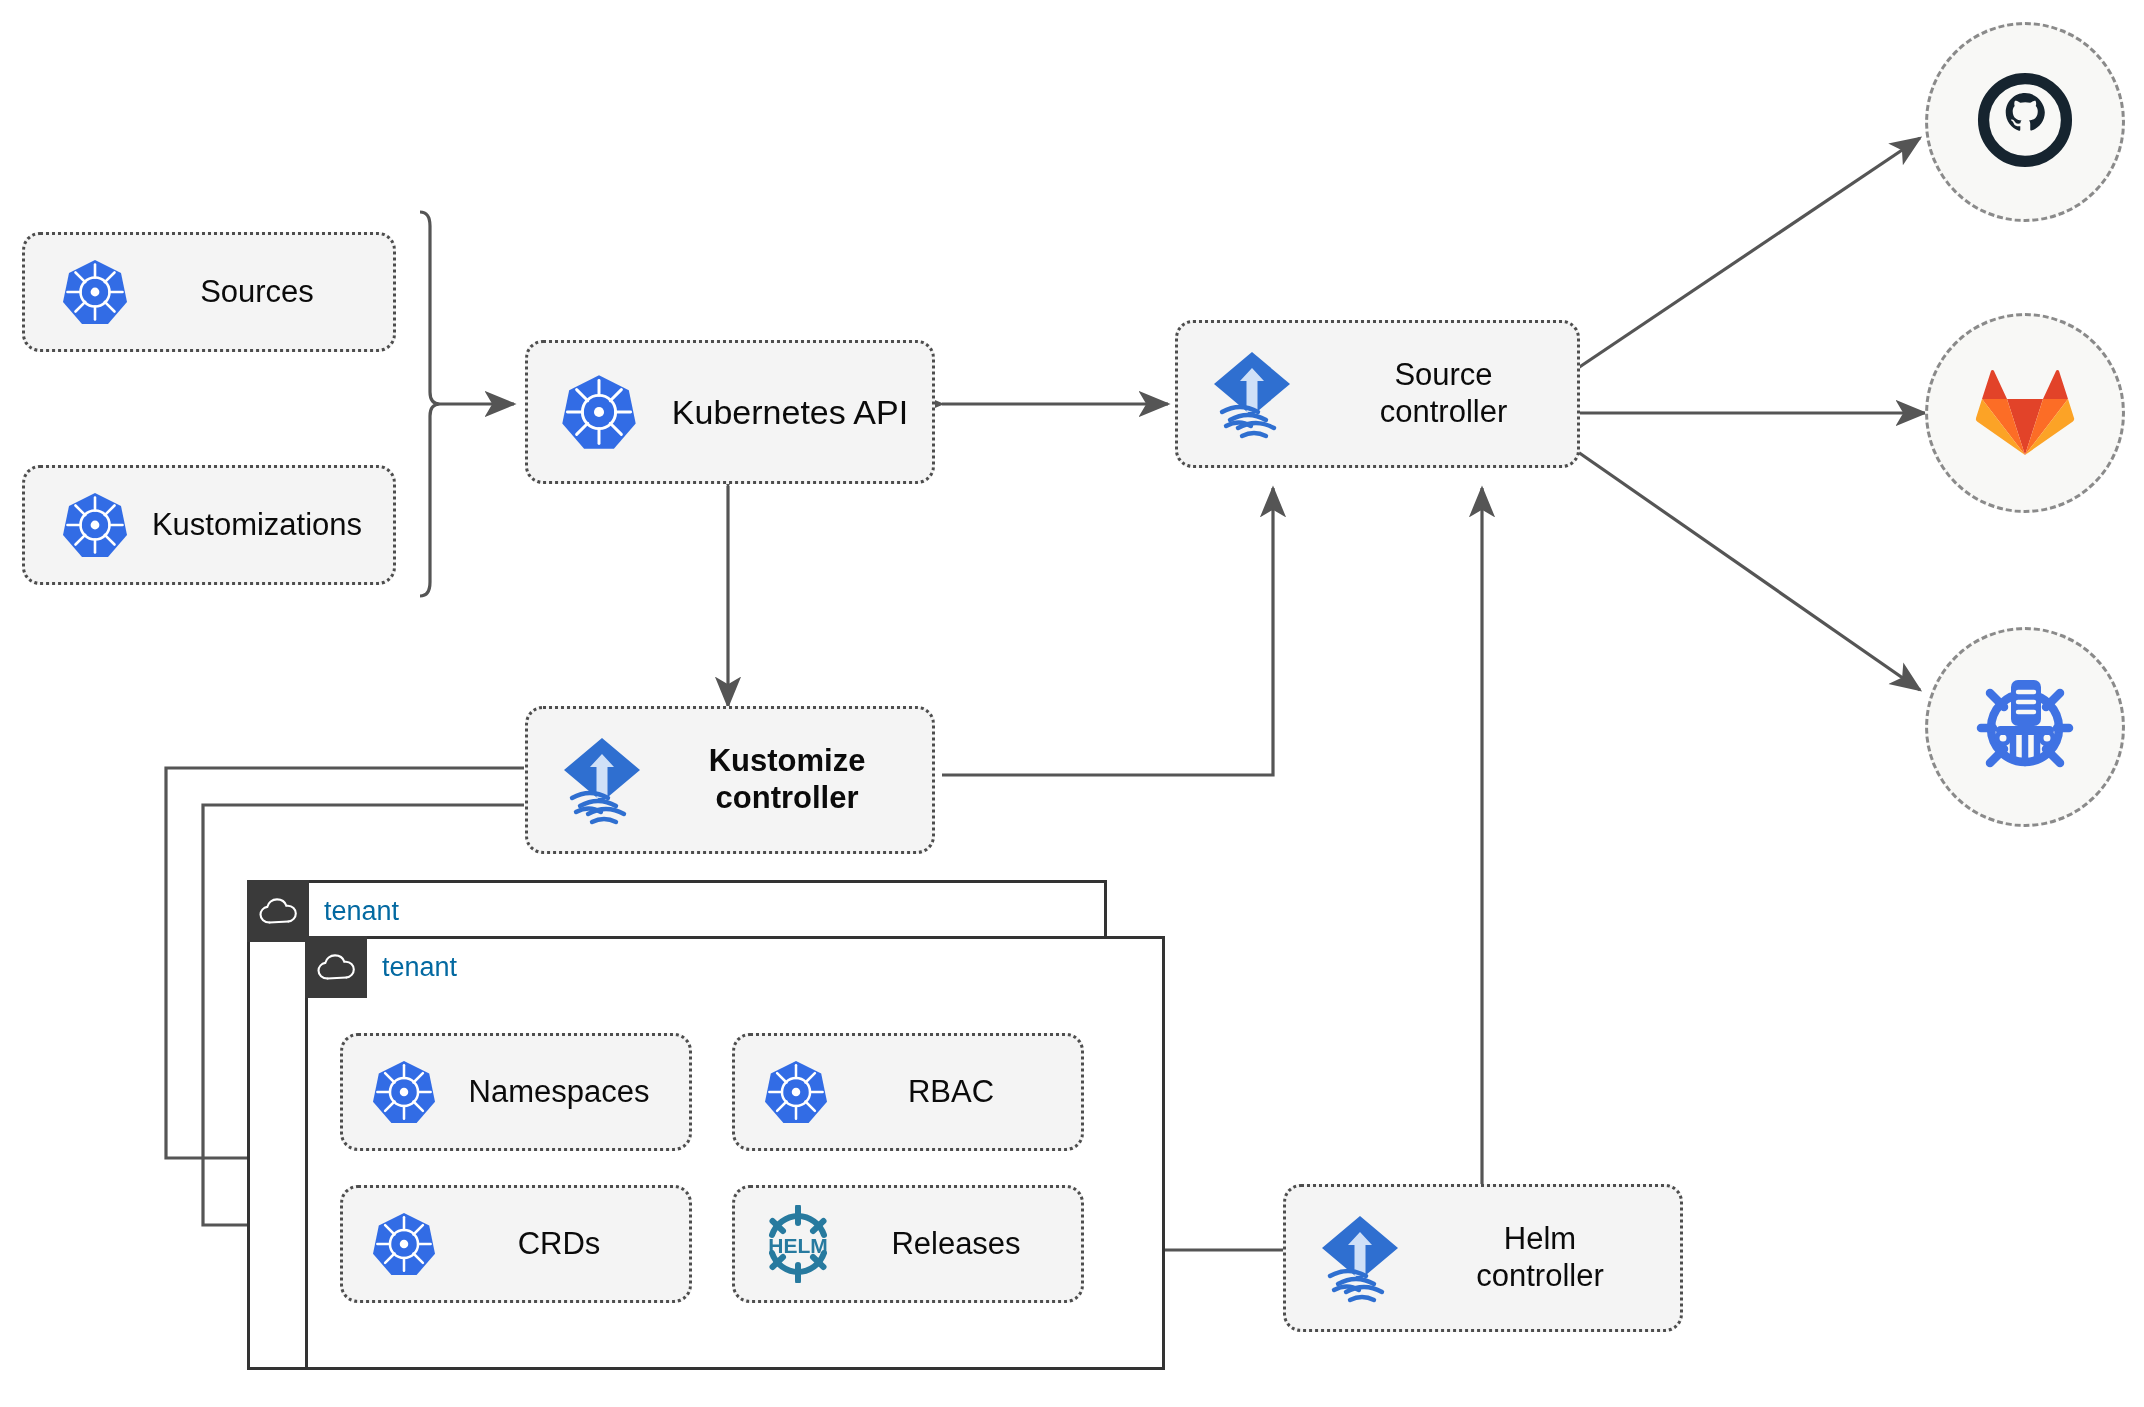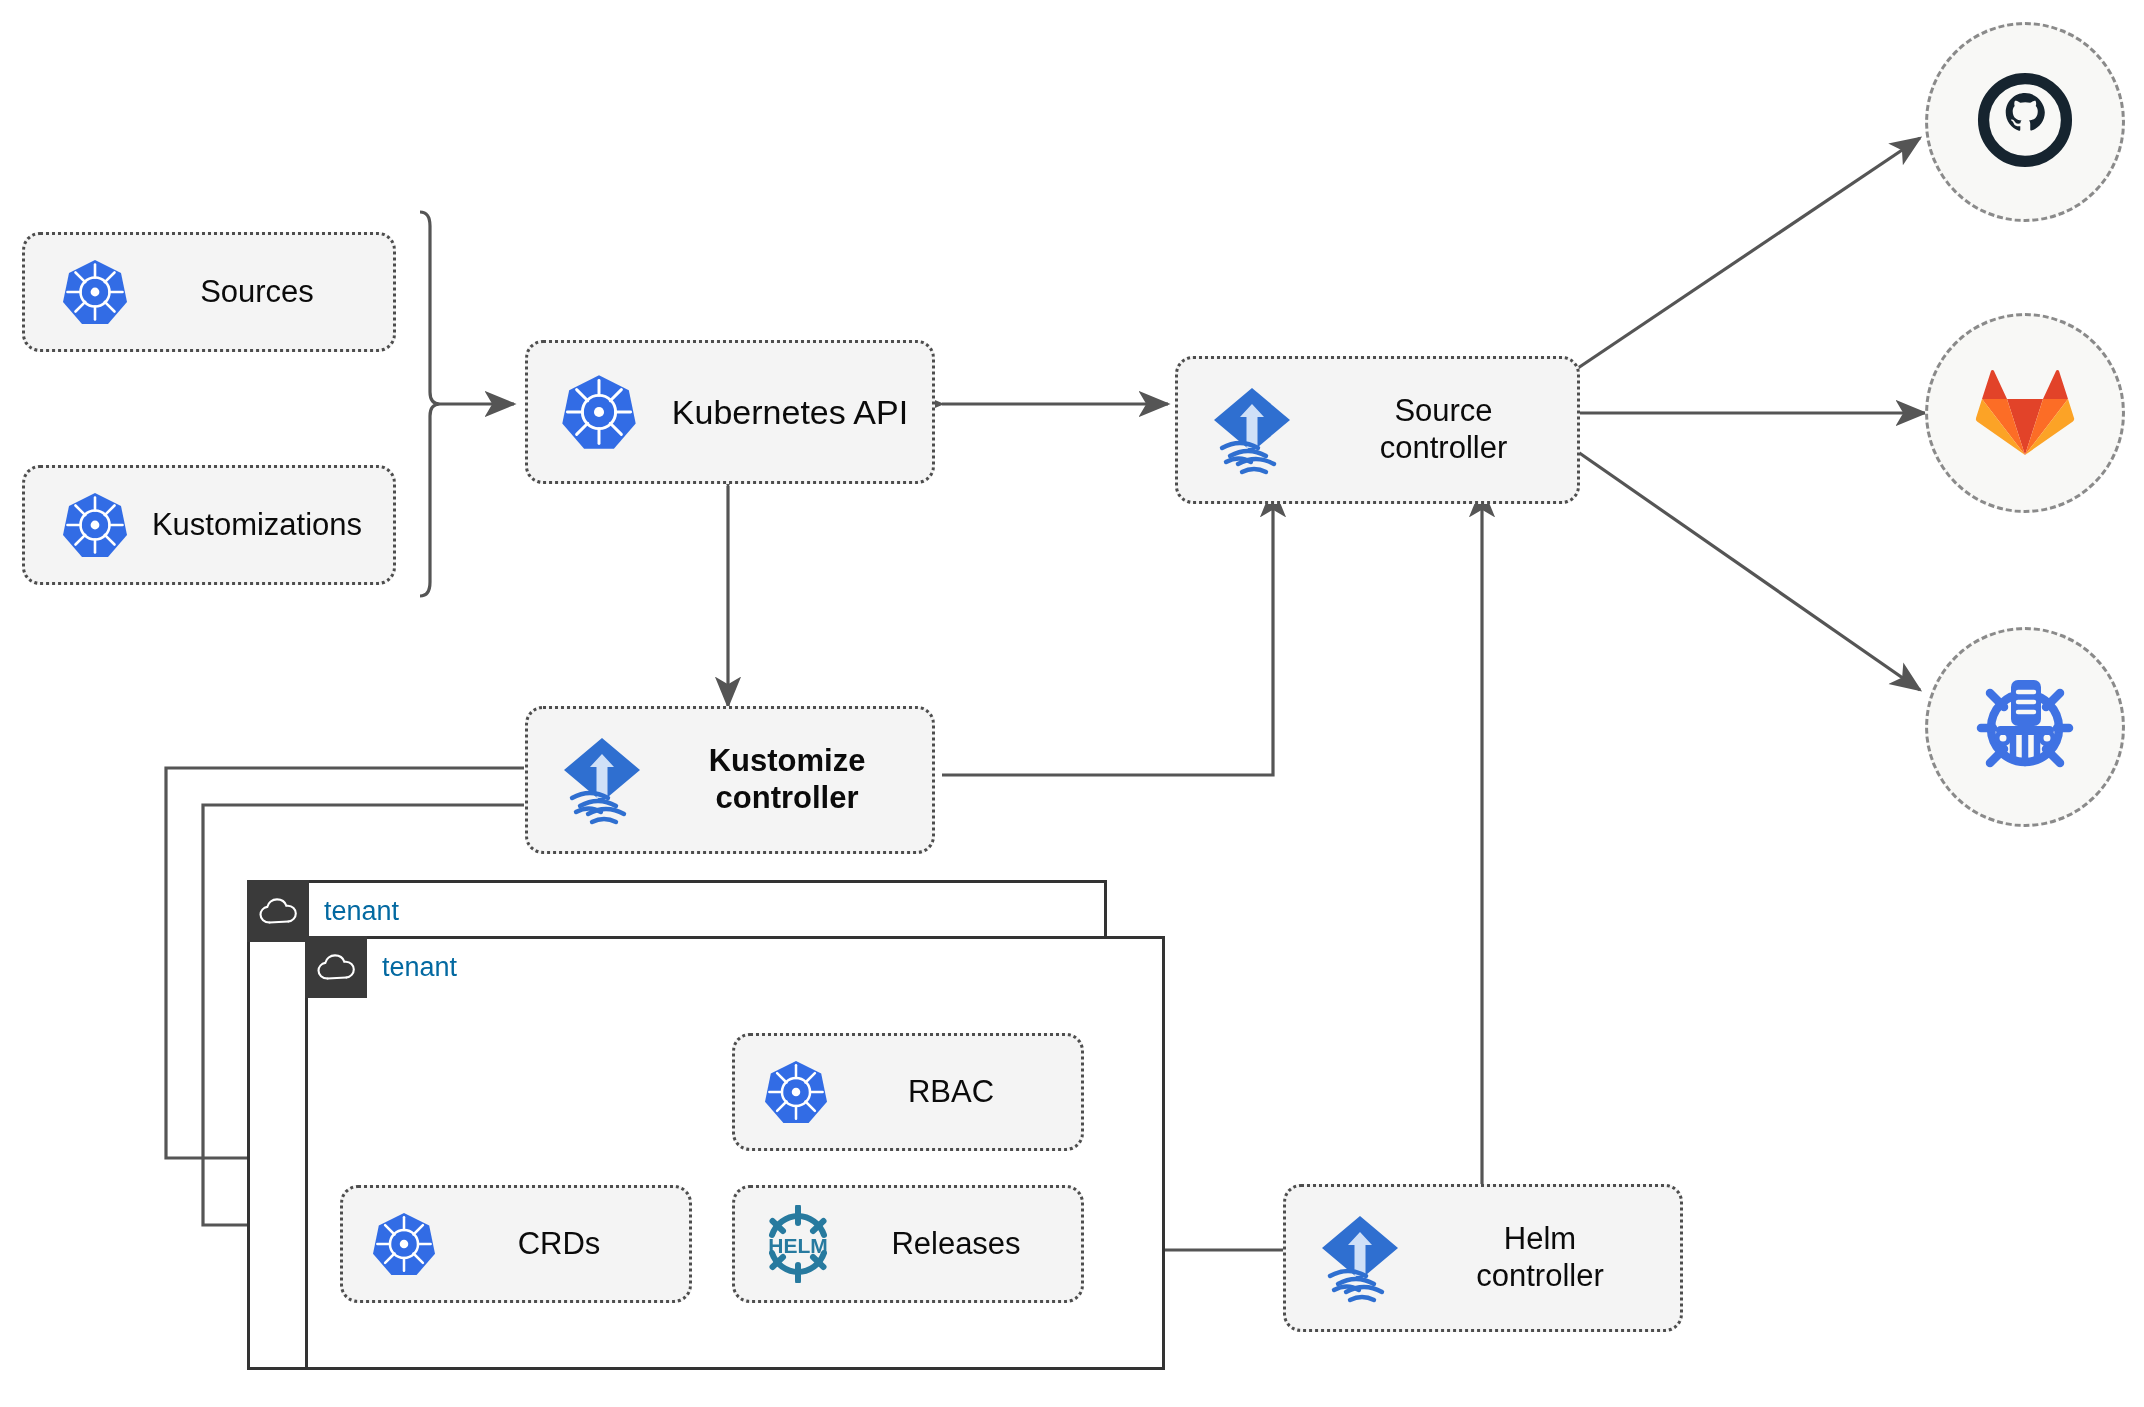--- a/index.html
+++ b/index.html
@@ -185,21 +185,21 @@
             <path d="M41.8 43.8 L51.5 53.5"></path>
           <path d="M51.5 14.5 L41.8 24.2"></path>
             <path d="M22.2 43.8 L12.5 53.5"></path>
         </g>
         <circle cx="32" cy="34" r="4.4" fill="#ffffff"></circle>
       </svg>
     </span>
     <span class="lbl" style="font-size:34px;">Kubernetes API</span>
   </div>
 
-  <div class="node" style="left:1175px;top:356px;width:405px;height:148px;gap:18px;">
+  <div class="node" style="left:1175px;top:320px;width:405px;height:148px;gap:18px;">
     <span class="ic" style="margin-left:28px;">
       <svg width="92" height="96" viewBox="0 0 92 96" aria-hidden="true">
         <path d="M46 6 L84 38 L46 70 L8 38 Z" fill="#2f6fd0"></path>
         <path d="M46 22 L58 35 L51.5 35 L51.5 66 L40.5 66 L40.5 35 L34 35 Z" fill="#cfe0f7"></path>
         <g stroke="#2f6fd0" stroke-width="4.4" fill="none" stroke-linecap="round">
           <path d="M16 66 Q 34 56 52 66"></path>
           <path d="M24 74 Q 42 64 60 74"></path>
           <path d="M32 82 Q 50 72 68 82"></path>
           <path d="M20 80 Q 33 73 45 80"></path>
           <path d="M36 90 Q 48 84 60 90"></path>
@@ -239,20 +239,40 @@
           <path d="M32 82 Q 50 72 68 82"></path>
           <path d="M20 80 Q 33 73 45 80"></path>
           <path d="M36 90 Q 48 84 60 90"></path>
         </g>
       </svg>
     </span>
     <span class="lbl">Helm
 controller</span>
   </div>
 
+  <div class="node grid-in" style="left:340px;top:1033px;width:352px;height:118px;">
+    <span class="ic" style="margin-left:30px;">
+      <svg width="62" height="66" viewBox="0 0 64 68" aria-hidden="true">
+        <path d="M32 2 L58 15 L64 44 L45 66 L19 66 L0 44 L6 15 Z" fill="#326ce5"></path>
+        <g fill="none" stroke="#ffffff" stroke-width="2.6" stroke-linecap="round">
+          <circle cx="32" cy="34" r="14.5"></circle>
+          <path d="M32 6.5 L32 19.5"></path>
+            <path d="M32 48.5 L32 61.5"></path>
+          <path d="M4.5 34 L17.5 34"></path>
+            <path d="M46.5 34 L59.5 34"></path>
+          <path d="M12.5 14.5 L22.2 24.2"></path>
+            <path d="M41.8 43.8 L51.5 53.5"></path>
+          <path d="M51.5 14.5 L41.8 24.2"></path>
+            <path d="M22.2 43.8 L12.5 53.5"></path>
+        </g>
+        <circle cx="32" cy="34" r="4.4" fill="#ffffff"></circle>
+      </svg>
+    </span>
+    <span class="lbl">Namespaces</span>
+  </div>
 
   <div class="node grid-in" style="left:732px;top:1033px;width:352px;height:118px;">
     <span class="ic" style="margin-left:30px;">
       <svg width="62" height="66" viewBox="0 0 64 68" aria-hidden="true">
         <path d="M32 2 L58 15 L64 44 L45 66 L19 66 L0 44 L6 15 Z" fill="#326ce5"></path>
         <g fill="none" stroke="#ffffff" stroke-width="2.6" stroke-linecap="round">
           <circle cx="32" cy="34" r="14.5"></circle>
           <path d="M32 6.5 L32 19.5"></path>
             <path d="M32 48.5 L32 61.5"></path>
           <path d="M4.5 34 L17.5 34"></path>

